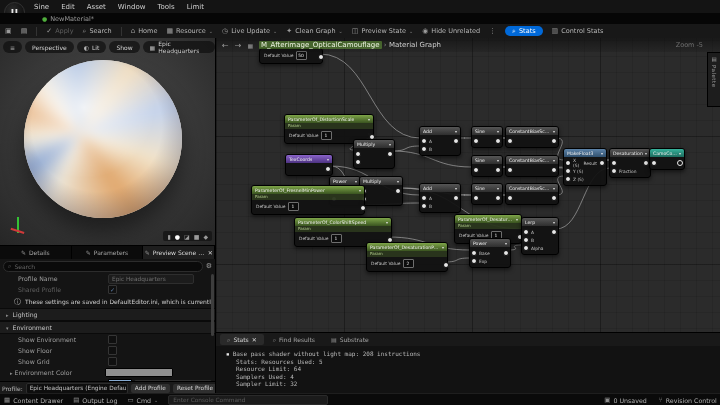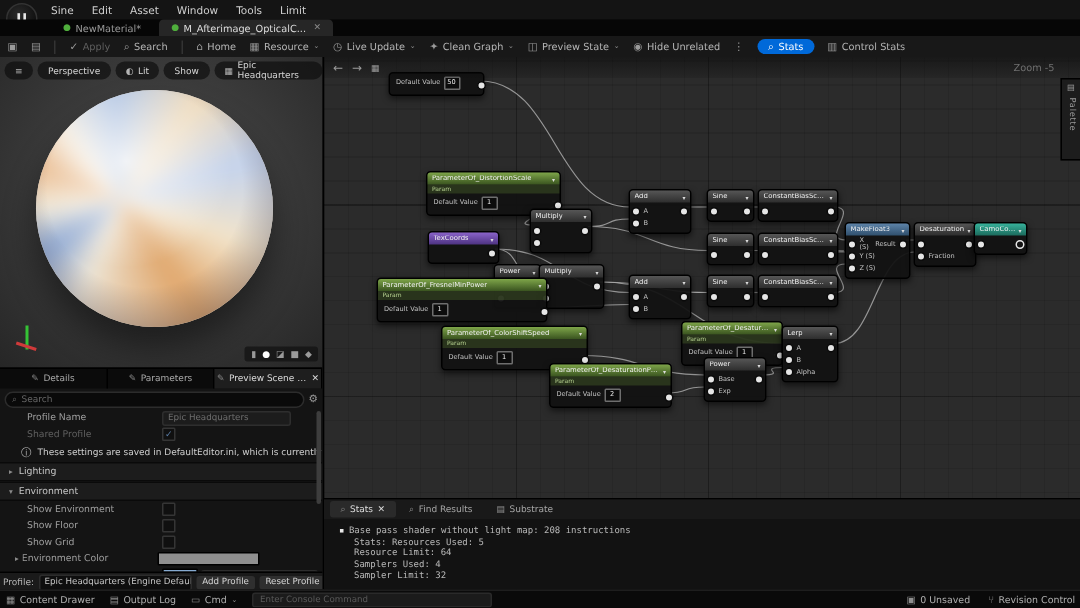--- a/index.html
+++ b/index.html
@@ -177,25 +177,20 @@
     <span>Window</span>
     <span>Tools</span>
     <span>Limit</span>
   </div>
   <div id="logo">U</div>
 
   <div id="tabbar" class="row">
     <div class="asset-tab">
       <span class="gdot">●</span>
       <span>NewMaterial*</span>
-    </div>
-    <div class="asset-tab active">
-      <span class="gdot">●</span>
-      <span>M_Afterimage_OpticalC...</span>
-      <span class="tclose">✕</span>
     </div>
   </div>
 
   <div id="toolbar" class="row">
     <span class="tbtn">
         <span class="ic">▣</span>
       </span>
     <span class="tbtn">
         <span class="ic">▤</span>
       </span>
@@ -842,20 +837,25 @@
               </span>
               <span></span>
             </div>
           </div>
         </div>
       </div>
     <div id="gheader" class="row">
       <span class="nav">←</span>
       <span class="nav">→</span>
       <span class="nav" style="font-size:6px;">▦</span>
+      <span>
+        <span id="crumb-name">M_Afterimage_OpticalCamouflage</span>
+        <span style="color:#8a8a8a;">›</span>
+        <span id="crumb-sec">Material Graph</span>
+      </span>
     </div>
     <div id="zoomlabel">Zoom -5</div>
     <div id="palette-tab">
       <span>▤</span>
       <span class="vert">Palette</span>
     </div>
 
     <div id="statspanel">
       <div id="stabs" class="row">
         <span class="stab active">

